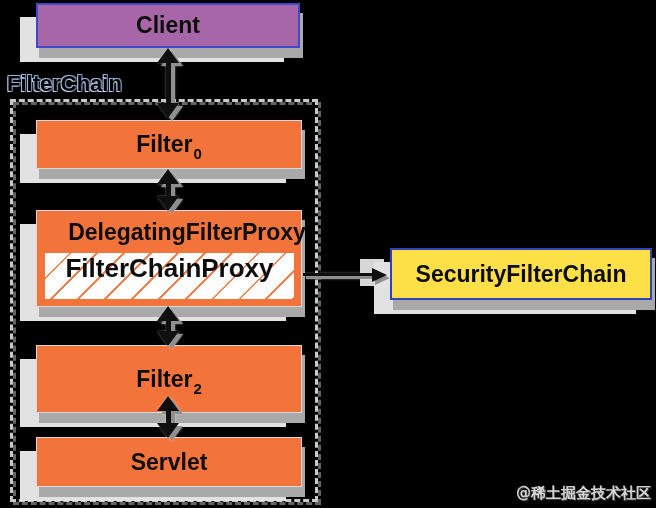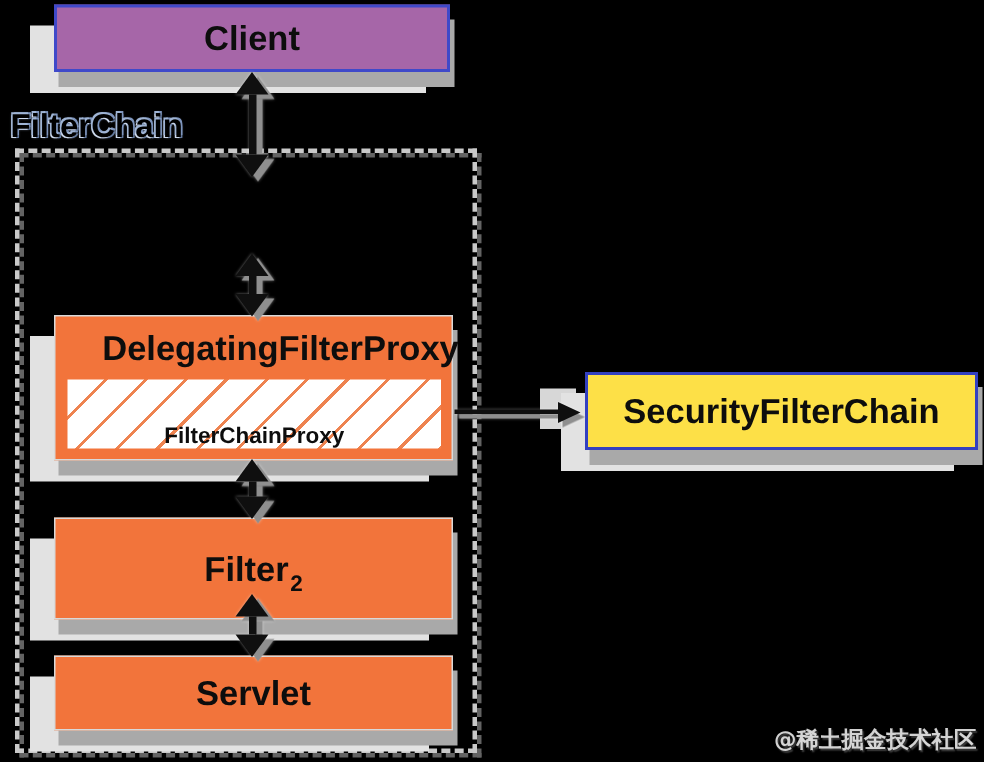--- a/index.html
+++ b/index.html
@@ -19,22 +19,22 @@
   .purple{background:#a666a8;border:2px solid #3f49c9;}
   .tan{background:#fde047;border:2px solid #3340c0;}
 
   #client{left:36px;top:3px;width:264px;height:45px;}
   #filter0{left:36px;top:120px;width:266px;height:49px;}
   #dfp{left:36px;top:210px;width:266px;height:97px;flex-direction:column;justify-content:flex-start;}
   #dfp .dfp-title{height:42px;display:flex;align-items:center;margin-left:36px;}
   #fcp{
     position:absolute;left:8px;right:7px;top:42px;bottom:7px;
     background:repeating-linear-gradient(135deg,#ffffff 0 17px,#ee8350 17px 19px);
-    display:flex;align-items:flex-end;justify-content:center;
-    font-weight:bold;font-size:15px;color:#0d0d0d;
+    display:flex;align-items:flex-start;justify-content:center;
+    font-weight:bold;font-size:26px;color:#0d0d0d;
   }
   #filter2{left:36px;top:345px;width:266px;height:68px;}
   #servlet{left:36px;top:437px;width:266px;height:50px;}
   #sfc{left:390px;top:248px;width:262px;height:52px;}
 
   .nsub{font-size:15px;position:relative;top:7px;margin-left:1px;}
 
   
   .dash{position:absolute;box-sizing:border-box;width:308px;height:403px;}
   #dash-shadow{left:13px;top:102px;border:3px dashed #636363;z-index:1;}
@@ -87,20 +87,23 @@
   <div class="dash" id="dash-shadow"></div>
   <div class="dash" id="dash-main"></div>
   <div id="fc-label">FilterChain</div>
 
   <div id="arrow-backplate"></div>
 
   <div class="box purple" id="client">
     <span>Client</span>
   </div>
 
+  <div class="box orange" id="filter0">
+    <span><span>Filter</span><span class="nsub">0</span></span>
+  </div>
 
   <div class="box orange" id="dfp">
     <span class="dfp-title">DelegatingFilterProxy</span>
     <div id="fcp">
       <span>FilterChainProxy</span>
     </div>
   </div>
 
   <div class="box orange" id="filter2">
     <span><span>Filter</span><span class="nsub">2</span></span>

